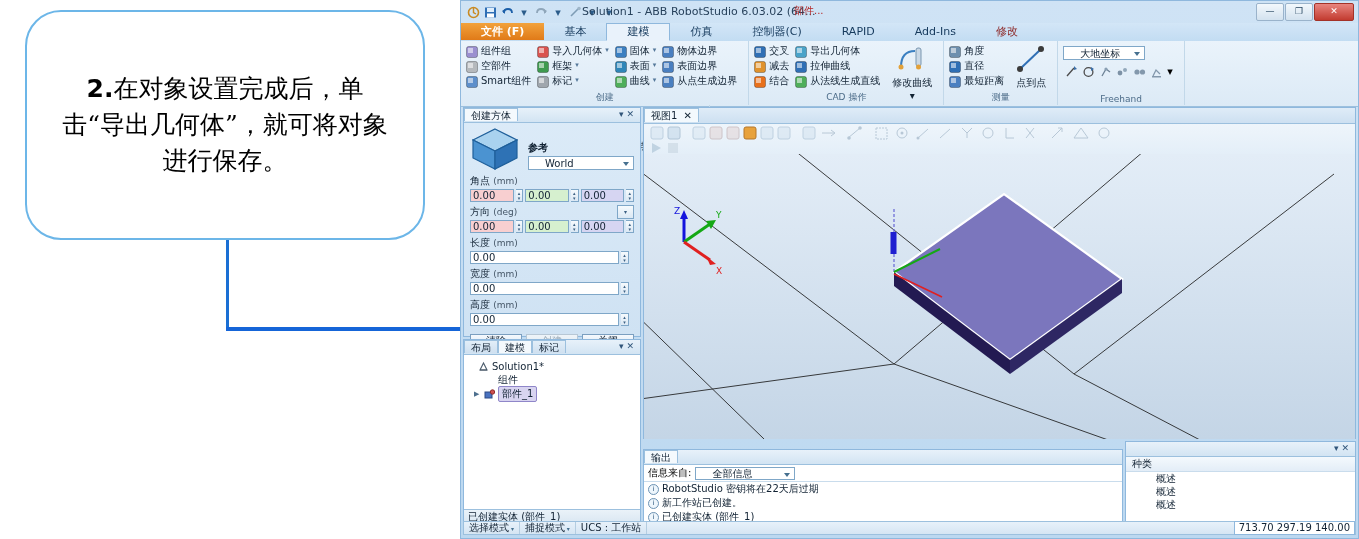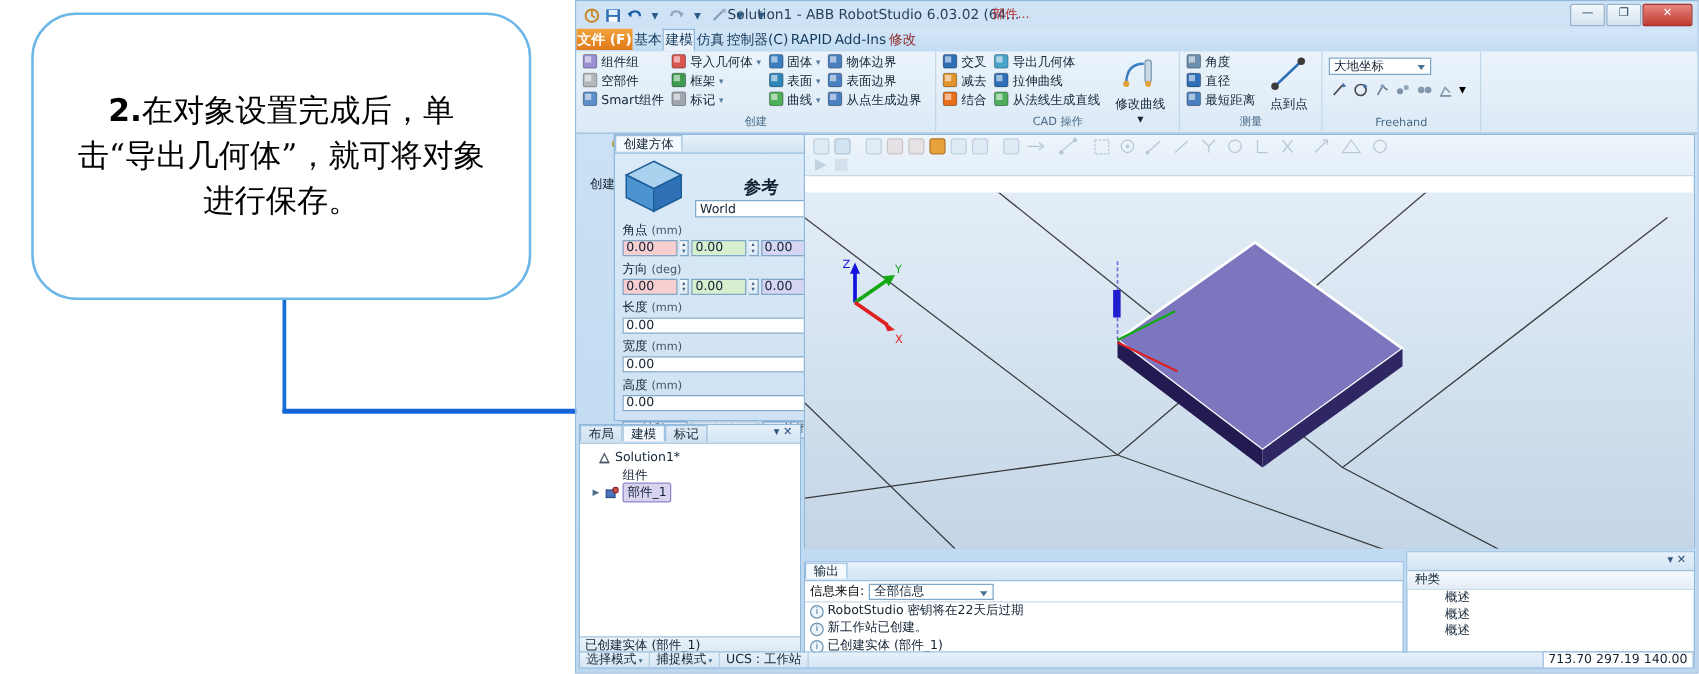--- a/index.html
+++ b/index.html
@@ -58,56 +58,56 @@
   .wb.close{width:38px;background:linear-gradient(#e8857f,#c23b30);border-color:#a33228;color:#fff;}
   #help-row{right:8px;top:24px;display:flex;align-items:center;gap:6px;}
   #help-caret{font-size:9px;color:#5a7d9c;}
   #help-icon{width:15px;height:15px;border-radius:50%;
      background:radial-gradient(circle at 35% 30%,#7bc0ee,#1a74bd);
      color:#fff;font-size:10px;font-weight:bold;line-height:15px;text-align:center;}
 
   
   #tabstrip{left:0;top:22px;width:897px;height:18px;
     background:linear-gradient(#d3e6f7,#c2dcf2);border-bottom:1px solid #8fb8dd;}
-  .tab{float:left;height:17px;line-height:17px;padding:0 1px;font-size:11px;color:#15395c;cursor:default;}
+  .tab{float:left;height:17px;line-height:17px;padding:0 20px;font-size:11px;color:#15395c;cursor:default;}
   .tab.file{background:linear-gradient(#f2a23c,#e07a18);color:#fff;font-weight:bold;}
   .tab.active{background:#e9f2fb;border:1px solid #8fb8dd;border-bottom:1px solid #e9f2fb;
      box-sizing:border-box;height:18px;line-height:16px;}
   .tab.ctxmod{color:#8e2b2b;}
 
   
   #ribbon{left:0;top:40px;width:897px;height:65px;
     background:linear-gradient(#eaf3fb,#dceaf6);border-bottom:1px solid #9cc0de;}
   .rgroup{float:left;height:64px;position:relative;border-right:1px solid #c2d8e9;box-sizing:border-box;padding:2px 5px 0 5px;}
   .rgroup-title{position:absolute;bottom:1px;left:0;width:100%;text-align:center;font-size:9px;color:#4b6b88;}
   .rcol{float:left;margin-right:6px;}
-  .ritem{height:15px;line-height:15px;font-size:10px;color:#123;white-space:nowrap;display:flex;align-items:flex-start;gap:3px;}
+  .ritem{height:15px;line-height:15px;font-size:10px;color:#123;white-space:nowrap;display:flex;align-items:flex-end;gap:3px;}
   .ricon{width:12px;height:12px;border-radius:2px;display:inline-block;flex:0 0 auto;}
   .ritem .cv{font-size:7px;color:#55789a;}
   .rbig{float:left;width:auto;text-align:center;padding:0 6px;}
   .rbig .bigicon{width:30px;height:30px;margin:2px auto 1px auto;}
   .rbig .biglabel{font-size:10px;color:#123;white-space:nowrap;}
   .combo{width:82px;height:14px;border:1px solid #7fa7c8;background:#fff;
-     font-size:10px;line-height:13px;padding-left:3px;box-sizing:border-box;position:relative;color:#123;}
+     font-size:10px;line-height:13px;padding-left:16px;box-sizing:border-box;position:relative;color:#123;}
   .combo:after{content:"";position:absolute;right:4px;top:5px;border-left:3px solid transparent;border-right:3px solid transparent;border-top:4px solid #46708f;}
   .fh-icons{display:flex;gap:4px;margin-top:5px;padding-left:2px;}
   .fh-ic{width:13px;height:13px;}
 
   
   #panel-create{left:2px;top:106px;width:178px;height:230px;
-     background:linear-gradient(#dcebf8,#cfe2f3);border:1px solid #8fb8dd;box-sizing:border-box;margin-left:28px;}
+     background:linear-gradient(#dcebf8,#cfe2f3);border:1px solid #8fb8dd;box-sizing:border-box;}
   .panel-head{height:14px;background:linear-gradient(#e7f1fa,#d2e4f3);border-bottom:1px solid #9cc0de;position:relative;}
   .panel-tab{display:inline-block;height:13px;line-height:13px;font-size:10px;padding:0 6px;background:#f4f9fd;
      border:1px solid #9cc0de;border-bottom:none;box-sizing:border-box;color:#123;}
   .panel-tab.inactive{background:linear-gradient(#e2eef8,#cfe0f0);}
   .panel-btns{position:absolute;right:3px;top:1px;font-size:9px;color:#30557a;letter-spacing:3px;}
   #panel-create .body{padding:4px 6px;}
   .cube-row{display:flex;align-items:flex-start;gap:8px;}
   .cube-img{width:50px;height:44px;}
-  .ref-label{font-size:14px;color:#123;margin-bottom:1px;font-weight:bold;text-align:center;}
+  .ref-label{font-size:10px;color:#123;margin-bottom:1px;font-weight:bold;}
   .fld-label{font-size:10px;color:#123;margin:3px 0 1px 0;}
   .fld-label .unit{font-size:9px;color:#456;}
   .triplet{display:flex;gap:2px;}
   .numbox{height:13px;border:1px solid #7fa7c8;font-size:10px;line-height:12px;padding-left:2px;box-sizing:border-box;color:#123;}
   .spin{width:8px;height:13px;border:1px solid #7fa7c8;border-left:none;background:linear-gradient(#f6fafd,#dbe8f4);
      box-sizing:border-box;font-size:5px;line-height:5px;text-align:center;color:#3c6184;padding-top:1px;}
   .n-red{background:#f8cfd0;}
   .n-green{background:#d6f0cf;}
   .n-blue{background:#d6d5f2;}
   .n-white{background:#fff;}
@@ -607,20 +607,26 @@
               <rect x="1" y="3" width="7" height="6" fill="#4a73c0" stroke="#2c4b86"></rect>
               <circle cx="8.5" cy="3" r="2.2" fill="#d05050" stroke="#8e2c2c"></circle>
             </svg></span>
           <span class="lbl">部件_1</span>
         </div>
       </div>
     <div id="browser-status">已创建实体 (部件_1)</div>
   </div>
 
   <div class="abs" id="viewport">
+    <div id="vp-tabstrip">
+      <span id="vp-tab">
+        <span>视图1</span>
+        <span style="padding-left:3px;">✕</span>
+      </span>
+    </div>
     <div id="vp-toolbar">
       <svg width="700" height="28" viewBox="0 0 700 28">
         <g opacity="0.45">
           <rect x="3" y="2" width="12" height="12" rx="2" fill="#cfe0ee" stroke="#8aa8c2"></rect>
           <rect x="20" y="2" width="12" height="12" rx="2" fill="#b8d0e4" stroke="#6d90ae"></rect>
           <rect x="45" y="2" width="12" height="12" rx="2" fill="#d6e4f0" stroke="#8aa8c2"></rect>
           <rect x="62" y="2" width="12" height="12" rx="2" fill="#e0cdcd" stroke="#ab8c8c"></rect>
           <rect x="79" y="2" width="12" height="12" rx="2" fill="#e0cdcd" stroke="#ab8c8c"></rect>
         </g>
         <rect x="96" y="2" width="12" height="12" rx="2" fill="#e8a23c" stroke="#b5772a"></rect>

